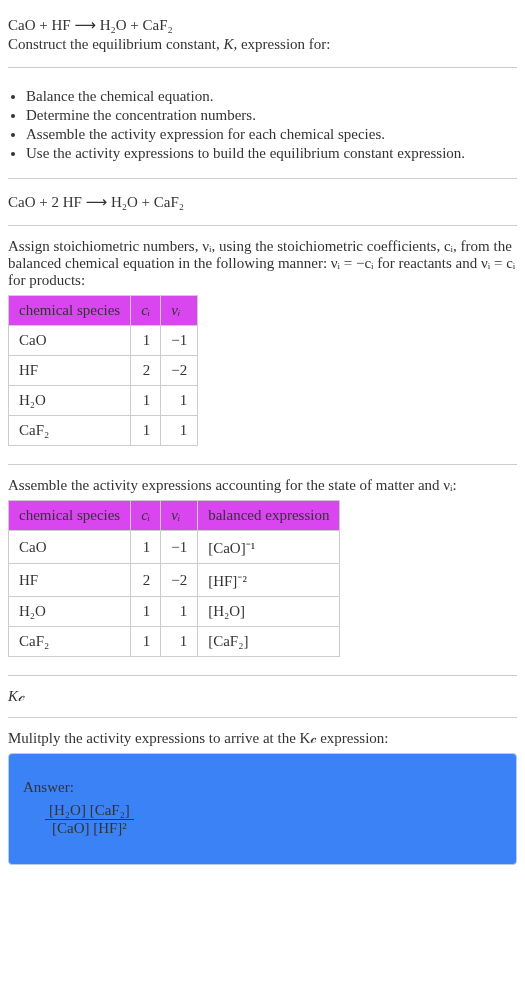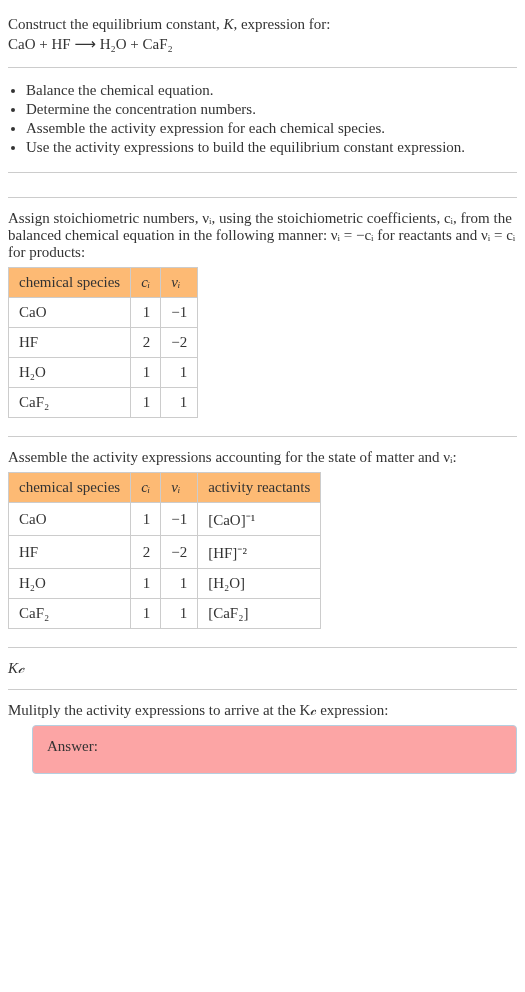--- a/index.html
+++ b/index.html
@@ -23,72 +23,72 @@
   table {
     border-collapse: collapse;
     margin: 6px 0;
   }
   td, th {
     border: 1px solid #ccc;
     padding: 6px 10px;
     text-align: left;
     font-weight: normal;
   }
-  th { background: #fdba74; margin-left: 44px; }
+  th { background: #d946ef; margin-left: 44px; }
   .num { text-align: right; }
   .answer-box {
-    background: #fca5a5;
+    background: #3b82f6;
     border: 1px solid #b5cfe0;
     border-radius: 4px;
-    padding: 12px 14px;
+    padding: 25px 14px;
     margin-top: 6px;
-    margin-left: 24px;
   }
   .eq-row { margin: 2px 0; }
   .frac {
     display: inline-block;
     vertical-align: middle;
     text-align: center;
     margin: 0 2px;
   }
   .frac .num-t {
     display: block;
     border-bottom: 1px solid #333;
     padding: 0 4px;
   }
   .frac .den {
     display: block;
     padding: 0 4px;
   }
   .ital { font-style: italic; }
-  ul.plan { margin: 2px 0 4px 18px; padding: 0; }
+  ul.plan { margin: 8px 0 4px 18px; padding: 0; }
   ul.plan li { margin: 2px 0; }
 </style>
 </head>
 <body>
 
 <div class="section">
+  <div class="eq-row">CaO + HF ⟶ H₂O + CaF₂</div>
   <div class="eq-row">
     <span>Construct the equilibrium constant, </span><span class="ital">K</span><span>, expression for:</span>
   </div>
-  <div class="eq-row">CaO + HF ⟶ H₂O + CaF₂</div>
 </div>
 <hr>
 
 <div class="section">
   <ul class="plan">
     <li>Balance the chemical equation.</li>
     <li>Determine the concentration numbers.</li>
     <li>Assemble the activity expression for each chemical species.</li>
     <li>Use the activity expressions to build the equilibrium constant expression.</li>
   </ul>
 </div>
 <hr>
 
 <div class="section">
+  <div class="eq-row">CaO + 2 HF ⟶ H₂O + CaF₂</div>
 </div>
 <hr>
 
 <div class="section">
   <div>Assign stoichiometric numbers, νᵢ, using the stoichiometric coefficients, cᵢ, from the balanced chemical equation in the following manner: νᵢ = −cᵢ for reactants and νᵢ = cᵢ for products:</div>
   <table>
     <tbody>
         <tr>
       <th>chemical species</th>
       <th><span class="ital">cᵢ</span></th>
@@ -120,21 +120,21 @@
 <hr>
 
 <div class="section">
   <div>Assemble the activity expressions accounting for the state of matter and νᵢ:</div>
   <table>
     <tbody>
         <tr>
       <th>chemical species</th>
       <th><span class="ital">cᵢ</span></th>
       <th><span class="ital">νᵢ</span></th>
-      <th>activity reactants</th>
+      <th>balanced expression</th>
     </tr>
     <tr>
       <td>CaO</td>
       <td class="num">1</td>
       <td class="num">−1</td>
       <td>[CaO]⁻¹</td>
     </tr>
     <tr>
       <td>HF</td>
       <td class="num">2</td>
@@ -161,15 +161,19 @@
 <div class="section">
   <div class="ital">K𝒸</div>
 </div>
 <hr>
 
 <div class="section">
   <div>Mulitply the activity expressions to arrive at the K𝒸 expression:</div>
   <div class="answer-box">
     <div>Answer:</div>
     <div class="eq-row" style="margin-top:6px; padding-left:20px;">
+      <span class="frac">
+        <span class="num-t">[H₂O] [CaF₂]</span>
+        <span class="den">[CaO] [HF]²</span>
+      </span>
     </div>
   </div>
 </div>
 
 </body></html>

